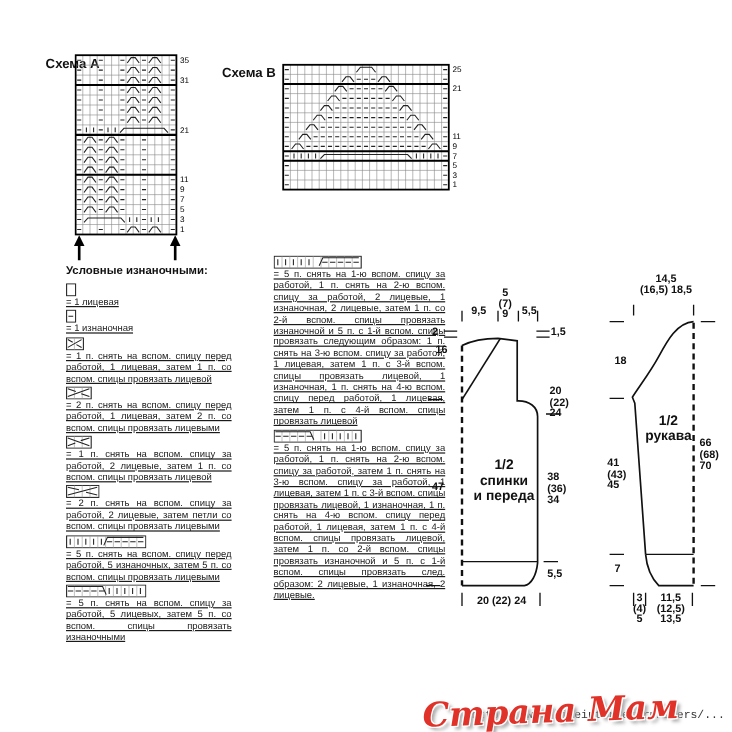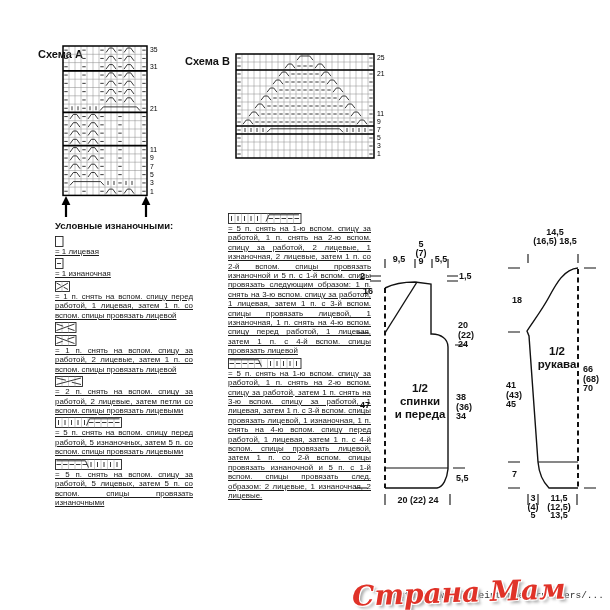--- a/index.html
+++ b/index.html
@@ -86,21 +86,21 @@
         </svg><span>= 1 изнаночная</span></div>
       <div class="leg-item"><svg width="15" height="11">
           <rect x="0.5" y="0.5" width="14" height="10" stroke="#222" fill="#fff" stroke-width="0.9"></rect>
           <path d="M7,0.5 V10.5 " stroke="#999" stroke-width="0.5" fill="none"></path>
           <path d="M1.5,8.5 L13,2 M1.5,2 L5.6000000000000005,4.2 M8.68,6.2 L13,8.5" stroke="#222" stroke-width="0.9" fill="none"></path>
         </svg><span>= 1 п. снять на вспом. спицу перед работой, 1 лицевая, затем 1 п. со вспом. спицы провязать лицевой</span></div>
       <div class="leg-item"><svg width="21.5" height="11">
           <rect x="0.5" y="0.5" width="20.5" height="10" stroke="#222" fill="#fff" stroke-width="0.9"></rect>
           <path d="M7,0.5 V10.5 M13.5,0.5 V10.5 " stroke="#999" stroke-width="0.5" fill="none"></path>
           <path d="M1.5,8.5 L19.5,2 M1.5,2 L8.200000000000001,4.2 M12.709999999999999,6.2 L19.5,8.5" stroke="#222" stroke-width="0.9" fill="none"></path>
-        </svg></div>
+        </svg><span>= 2 п. снять на вспом. спицу перед работой, 1 лицевая, затем 2 п. со вспом. спицы провязать лицевыми</span></div>
       <div class="leg-item"><svg width="21.5" height="11">
           <rect x="0.5" y="0.5" width="20.5" height="10" stroke="#222" fill="#fff" stroke-width="0.9"></rect>
           <path d="M7,0.5 V10.5 M13.5,0.5 V10.5 " stroke="#999" stroke-width="0.5" fill="none"></path>
           <path d="M1.5,2 L19.5,8.5 M19.5,2 L12.299999999999999,4.2 M7.79,6.2 L1.5,8.5" stroke="#222" stroke-width="0.9" fill="none"></path>
         </svg><span>= 1 п. снять на вспом. спицу за работой, 2 лицевые, затем 1 п. со вспом. спицы провязать лицевой</span></div>
       <div class="leg-item"><svg width="28" height="11">
           <rect x="0.5" y="0.5" width="27" height="10" stroke="#222" fill="#fff" stroke-width="0.9"></rect>
           <path d="M7,0.5 V10.5 M13.5,0.5 V10.5 M20,0.5 V10.5 " stroke="#999" stroke-width="0.5" fill="none"></path>
           <path d="M1.5,8.5 L26,2 M1.5,2 L10.8,4.2 M16.74,6.2 L26,8.5" stroke="#222" stroke-width="0.9" fill="none"></path>
         </svg><span>= 2 п. снять на вспом. спицу за работой, 2 лицевые, затем петли со вспом. спицы провязать лицевыми</span></div>

